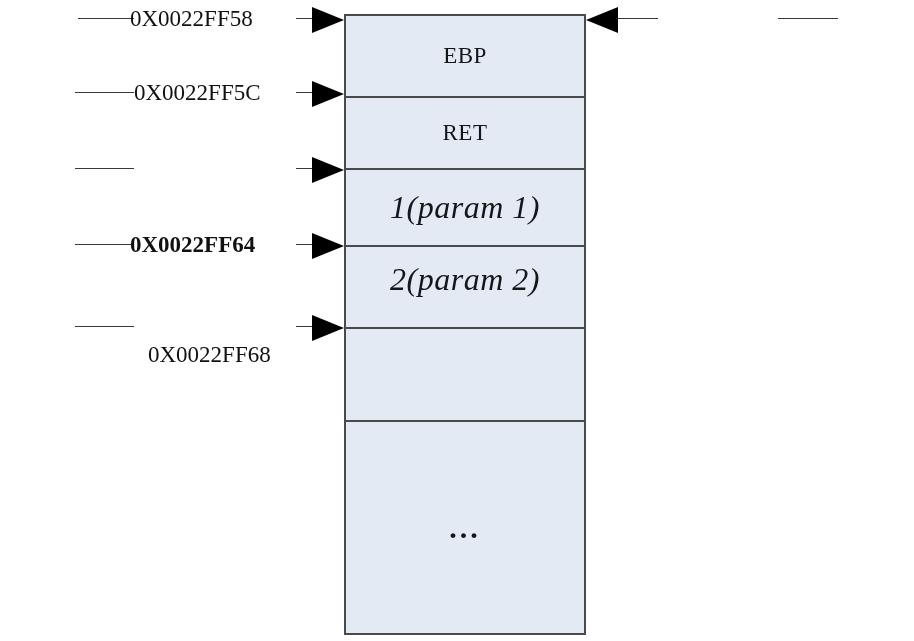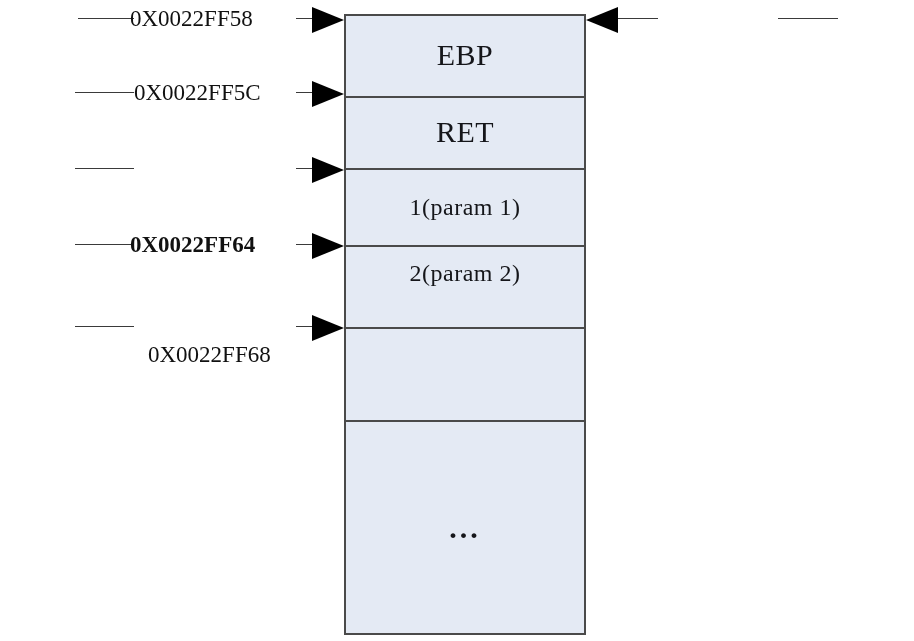--- a/index.html
+++ b/index.html
@@ -8,22 +8,22 @@
 
   #canvas{position:absolute;left:0;top:0;width:914px;height:641px;}
 
   
   .stack-box{position:absolute;left:344px;top:14px;width:242px;height:621px;
              background:#e4eaf4;border:2px solid #4a4a4a;box-sizing:border-box;}
 
   .cell{position:absolute;left:344px;width:242px;box-sizing:border-box;
         display:flex;align-items:center;justify-content:center;
         color:#15161a;}
-  .cell-label{font-size:30px;letter-spacing:.5px;line-height:1;}
-  .cell-label.small{font-size:24px;}
+  .cell-label{font-size:23px;letter-spacing:.5px;line-height:1;}
+  .cell-label.small{font-size:32px;font-style:italic;}
 
   .divider{position:absolute;left:344px;width:242px;height:0;
            border-top:2px solid #4a4a4a;}
 
   .ellipsis{font-size:30px;font-weight:bold;letter-spacing:3px;line-height:.4;}
 
   
   .ptr-row{position:absolute;height:30px;display:block;}
 
   .lead-line{position:absolute;height:0;border-top:1.6px solid #3a3a3a;top:14px;}
@@ -59,21 +59,21 @@
   </div>
 
   <div class="cell" style="top:96px;height:72px;">
     <span class="cell-label">RET</span>
   </div>
 
   <div class="cell" style="top:168px;height:77px;">
     <span class="cell-label small">1(param 1)</span>
   </div>
 
-  <div class="cell" style="top:238px;height:70px;">
+  <div class="cell" style="top:244px;height:70px;">
     <span class="cell-label small">2(param 2)</span>
   </div>
 
 
   <div class="cell" style="top:420px;height:215px;">
     <span class="ellipsis">...</span>
   </div>
 
   <div class="ptr-row" style="left:0;top:4px;width:344px;">
     <div class="lead-line" style="left:78px;width:56px;"></div>

